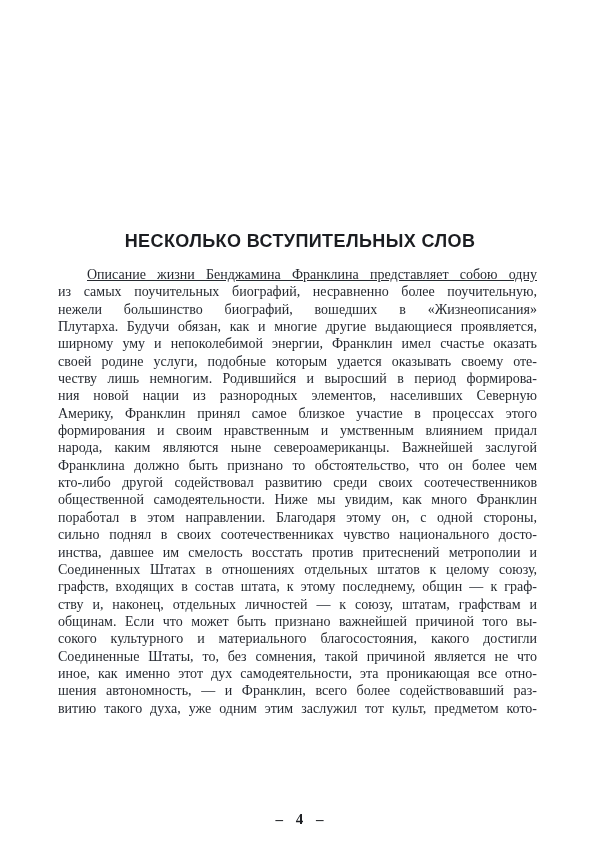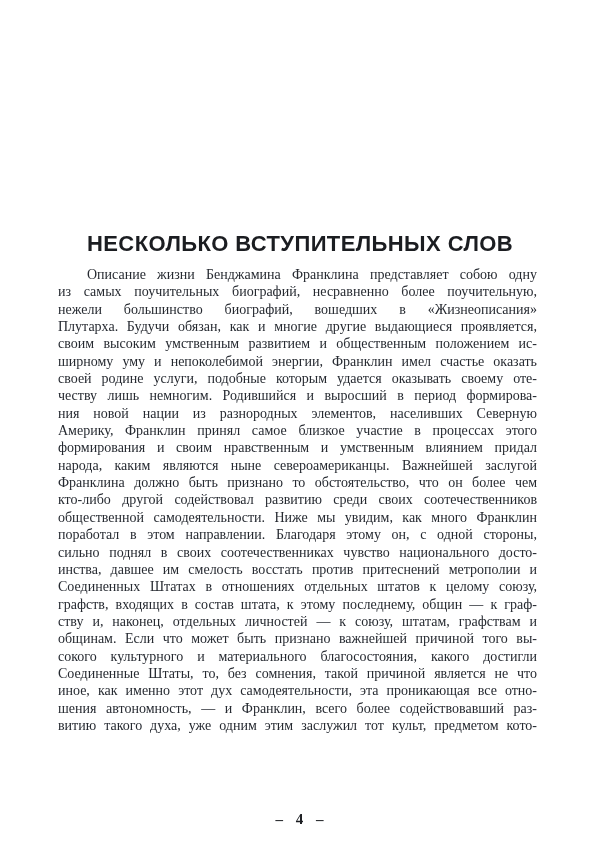--- a/index.html
+++ b/index.html
@@ -19,21 +19,21 @@
     position:relative;
     width:600px;height:857px;
     background:var(--paper);
   }
   .chapter-heading{
     position:absolute;
     top:231px;left:0;right:0;
     text-align:center;
     font-family:"Liberation Sans","DejaVu Sans",sans-serif;
     font-weight:bold;
-    font-size:22px;
+    font-size:18px;
     letter-spacing:0.4px;
     color:var(--heading-ink);
     white-space:nowrap;
   }
   .body-text{
     position:absolute;
     top:266px;
     left:58px;
     width:479px;
   }
@@ -41,20 +41,21 @@
     font-size:14px;
     line-height:17.35px;
     height:17.35px;
     overflow:hidden;
     text-align:justify;
     text-align-last:justify;
     white-space:normal;
   }
   .body-line:first-child{
     text-indent:29px;
+    text-decoration:underline;
   }
   .folio{
     position:absolute;
     top:811px;left:0;right:0;
     text-align:center;
     font-size:15px;
     font-weight:bold;
     letter-spacing:1px;
     word-spacing:7px;
     color:var(--heading-ink);
@@ -65,21 +66,20 @@
 
 <div class="page">
 
   <div class="chapter-heading">НЕСКОЛЬКО ВСТУПИТЕЛЬНЫХ СЛОВ</div>
 
   <div class="body-text">
       <div class="body-line">Описание жизни Бенджамина Франклина представляет собою одну</div>
       <div class="body-line">из самых поучительных биографий, несравненно более поучительную,</div>
       <div class="body-line">нежели большинство биографий, вошедших в «Жизнеописания»</div>
       <div class="body-line">Плутарха. Будучи обязан, как и многие другие выдающиеся проявляется,</div>
-      <div class="body-line">своим высоким умственным развитием и общественным положением ис-</div>
       <div class="body-line">ширному уму и непоколебимой энергии, Франклин имел счастье оказать</div>
       <div class="body-line">своей родине услуги, подобные которым удается оказывать своему оте-</div>
       <div class="body-line">честву лишь немногим. Родившийся и выросший в период формирова-</div>
       <div class="body-line">ния новой нации из разнородных элементов, населивших Северную</div>
       <div class="body-line">Америку, Франклин принял самое близкое участие в процессах этого</div>
       <div class="body-line">формирования и своим нравственным и умственным влиянием придал</div>
       <div class="body-line">народа, каким являются ныне североамериканцы. Важнейшей заслугой</div>
       <div class="body-line">Франклина должно быть признано то обстоятельство, что он более чем</div>
       <div class="body-line">кто-либо другой содействовал развитию среди своих соотечественников</div>
       <div class="body-line">общественной самодеятельности. Ниже мы увидим, как много Франклин</div>

